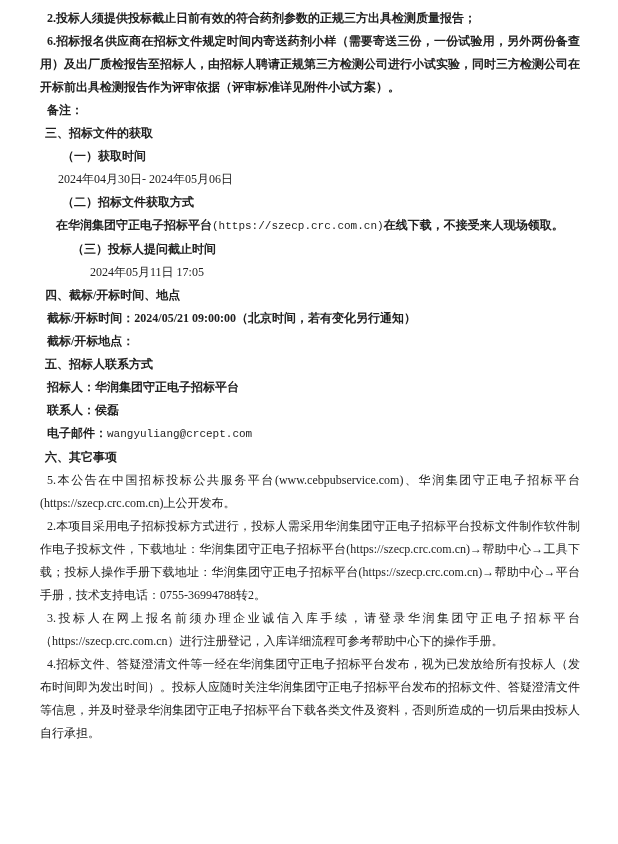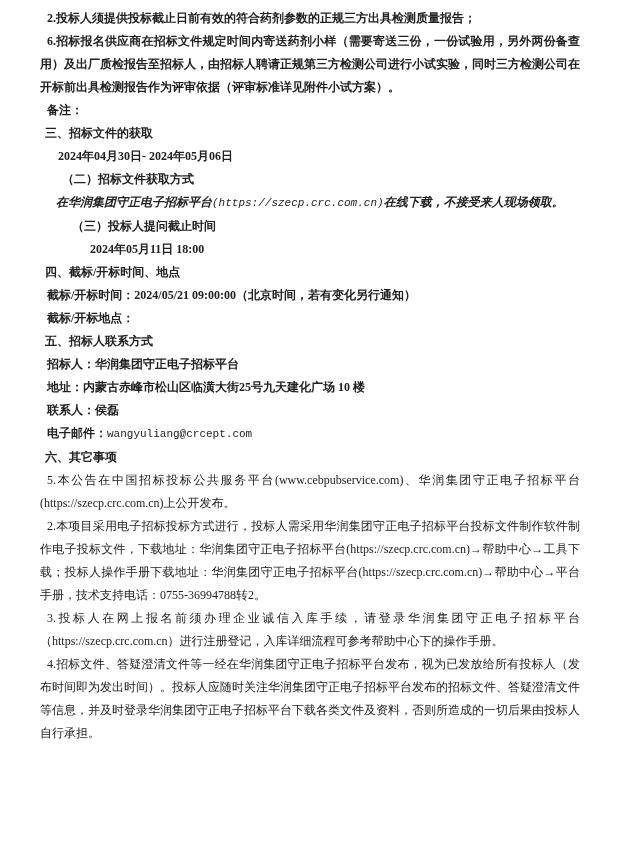--- a/index.html
+++ b/index.html
@@ -11,61 +11,61 @@
     font-family: "Liberation Serif", "DejaVu Serif", serif;
     overflow: hidden;
   }
   .doc {
     padding: 7px 38px 0 40px;
     font-size: 12px;
     line-height: 23px;
   }
   p { margin: 0; text-align: justify; }
   .b   { font-weight: 700; }
-  .sb  { font-weight: 700; }
+  .sb  { font-weight: 400; }
   .ti  { text-indent: 7px; }       
   .h   { font-weight: 700; padding-left: 5px; }   
   .sub { font-weight: 700; padding-left: 22px; }  
   .sub-deep { padding-left: 32px; }               
-  .ind16 { padding-left: 16px; font-style: italic; }
+  .ind16 { padding-left: 16px; }
   .ind18 { padding-left: 18px; }
   .ind50 { padding-left: 50px; }
   .ind7  { padding-left: 7px; }
   .section { margin-top: 0; }
   .val { font-weight: 700; }
   .lat { font-family: "Liberation Mono", monospace; font-size: 11px; font-weight: 400; }
 </style>
 </head>
 <body>
 
 <div class="doc">
 
   <p class="ti b">2.投标人须提供投标截止日前有效的符合药剂参数的正规三方出具检测质量报告；</p>
   <p class="ti b">6.招标报名供应商在招标文件规定时间内寄送药剂小样（需要寄送三份，一份试验用，另外两份备查用）及出厂质检报告至招标人，由招标人聘请正规第三方检测公司进行小试实验，同时三方检测公司在开标前出具检测报告作为评审依据（评审标准详见附件小试方案）。</p>
   <p class="ind7 b">备注：</p>
 
   <div class="section">
     <p class="h">三、招标文件的获取</p>
+    <p class="sub">（一）获取时间</p>
     <p class="ind18 sb">2024年04月30日- 2024年05月06日</p>
     <p class="sub">（二）招标文件获取方式</p>
     <p class="ind16 b"><span>在华润集团守正电子招标平台</span><span class="lat">(https://szecp.crc.com.cn)</span><span>在线下载，不接受来人现场领取。</span></p>
     <p class="sub sub-deep">（三）投标人提问截止时间</p>
-    <p class="ind50 sb">2024年05月11日 18:00</p>
+    <p class="ind50 sb">2024年05月11日 17:05</p>
   </div>
 
   <div class="section">
     <p class="h">四、截标/开标时间、地点</p>
     <p class="ind7 b"><span>截标/开标时间：</span><span class="val">2024/05/21 09:00:00</span><span>（北京时间，若有变化另行通知）</span></p>
     <p class="ind7 b">截标/开标地点：</p>
   </div>
 
   <div class="section">
     <p class="h">五、招标人联系方式</p>
     <p class="ind7 b">招标人：华润集团守正电子招标平台</p>
-    <p class="ind7 b">地址：内蒙古赤峰市松山区临潢大街25号九天建化广场 10 楼</p>
     <p class="ind7 b">联系人：侯磊</p>
     <p class="ind7 b"><span>电子邮件：</span><span class="lat">wangyuliang@crcept.com</span></p>
   </div>
 
   <div class="section">
     <p class="h">六、其它事项</p>
     <p class="ti">5.本公告在中国招标投标公共服务平台(www.cebpubservice.com)、华润集团守正电子招标平台(https://szecp.crc.com.cn)上公开发布。</p>
     <p class="ti">2.本项目采用电子招标投标方式进行，投标人需采用华润集团守正电子招标平台投标文件制作软件制作电子投标文件，下载地址：华润集团守正电子招标平台(https://szecp.crc.com.cn)→帮助中心→工具下载；投标人操作手册下载地址：华润集团守正电子招标平台(https://szecp.crc.com.cn)→帮助中心→平台手册，技术支持电话：0755-36994788转2。</p>
     <p class="ti">3.投标人在网上报名前须办理企业诚信入库手续，请登录华润集团守正电子招标平台（https://szecp.crc.com.cn）进行注册登记，入库详细流程可参考帮助中心下的操作手册。</p>
     <p class="ti">4.招标文件、答疑澄清文件等一经在华润集团守正电子招标平台发布，视为已发放给所有投标人（发布时间即为发出时间）。投标人应随时关注华润集团守正电子招标平台发布的招标文件、答疑澄清文件等信息，并及时登录华润集团守正电子招标平台下载各类文件及资料，否则所造成的一切后果由投标人自行承担。</p>

